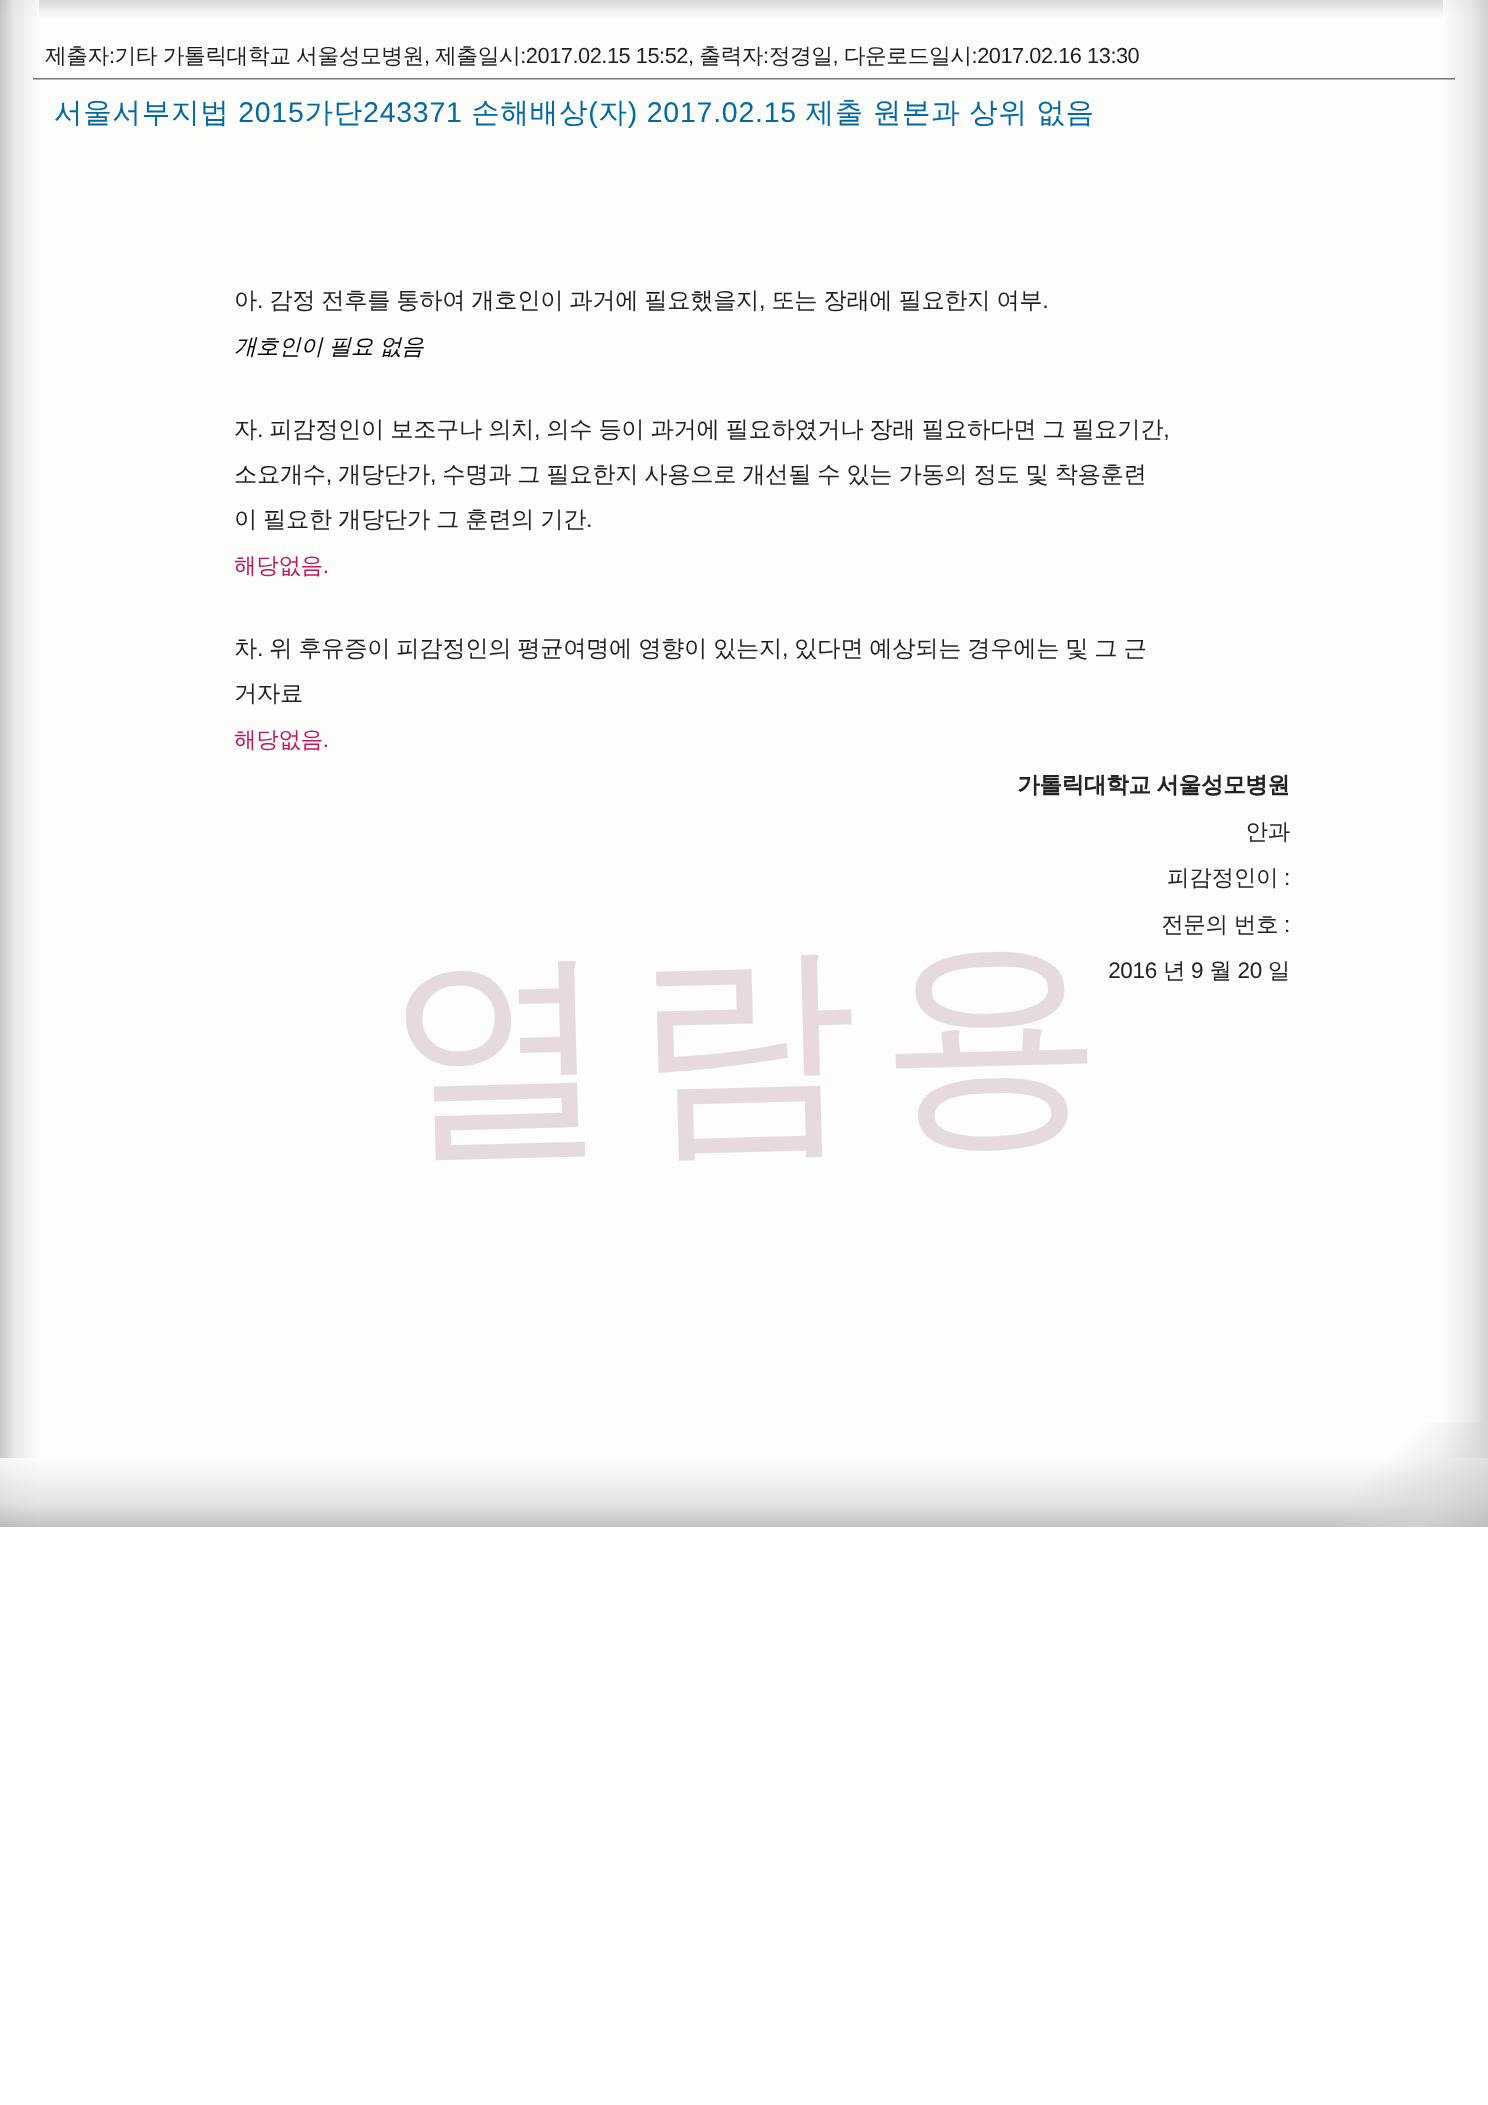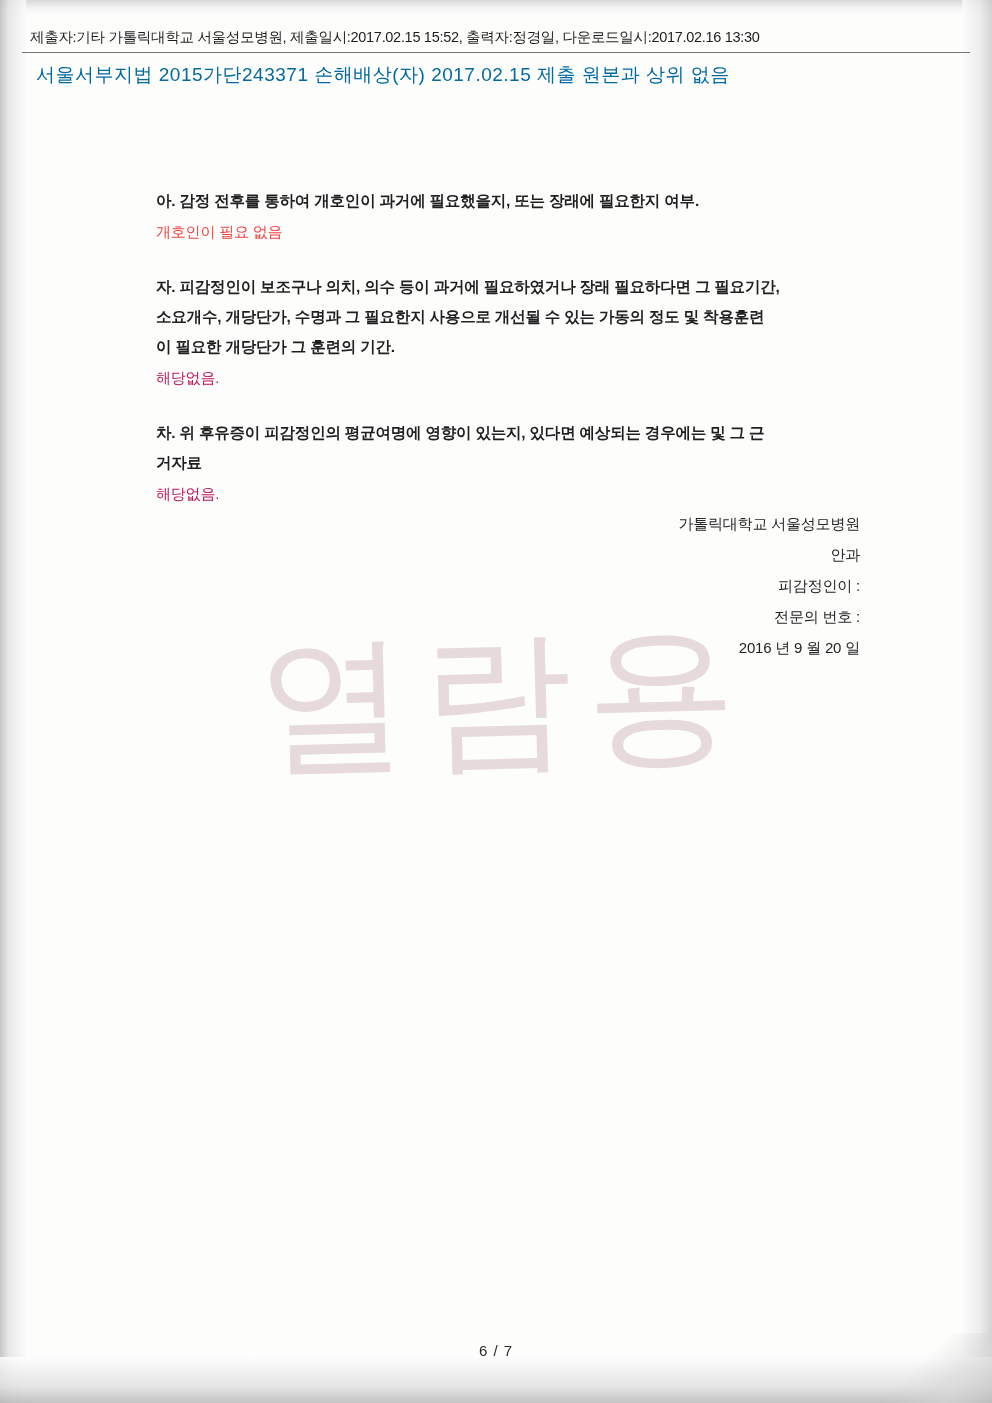--- a/index.html
+++ b/index.html
@@ -7,21 +7,21 @@
     padding: 0;
     background: #ffffff;
   }
   body {
     font-family: "Liberation Sans", sans-serif;
   }
 
   .page {
     position: relative;
     width: 992px;
-    height: 1403px;
+    height: 1018px;
     background: #fdfdfc;
     overflow: hidden;
   }
 
   
   .paper-edge-left {
     position: absolute;
     left: 0; top: 0;
     width: 26px; height: 100%;
     background: linear-gradient(to right, #bdbdbd 0%, #e4e4e4 35%, #fbfbfb 100%);
@@ -97,48 +97,49 @@
   }
 
   .para {
     margin-bottom: 26px;
   }
   .q-line {
     font-size: 15.5px;
     line-height: 30px;
     letter-spacing: -0.2px;
     color: #1f1f1f;
-    font-weight: 700;
+    font-weight: 400;
   }
   .a-line {
     font-size: 15px;
     line-height: 28px;
     letter-spacing: -0.2px;
     color: #be185d;
   }
   .a-line.faint {
-    color: #ef4444;
+    color: #000000;
+    font-style: italic;
   }
   .gap-sm { height: 2px; }
 
   
   .sign-block {
     position: absolute;
     left: 560px;
     top: 508px;
     width: 300px;
     text-align: right;
     color: #232323;
   }
   .sign-block div {
     font-size: 15px;
     line-height: 31px;
     letter-spacing: -0.2px;
   }
-  .sign-hospital { font-weight: 400; }
+  .sign-hospital { font-weight: 700; }
   .sign-date { letter-spacing: 0.6px; }
 
   
   .watermark {
     position: absolute;
     left: 258px;
     top: 612px;
     width: 470px;
     height: 180px;
     font-size: 150px;

